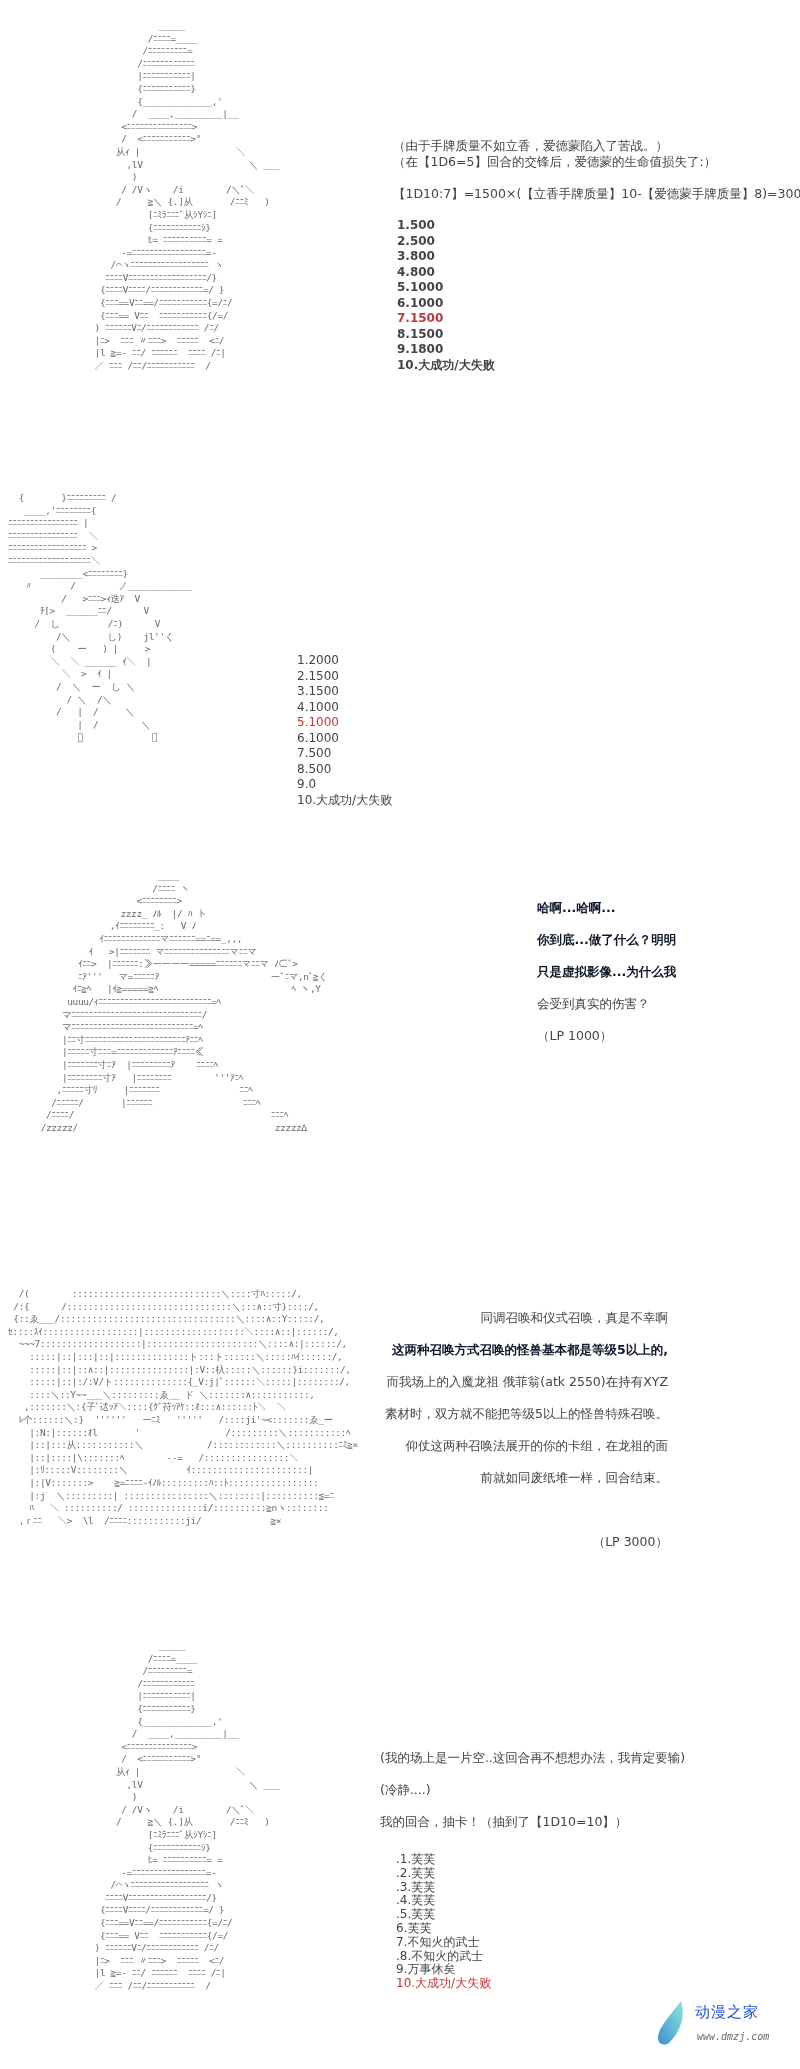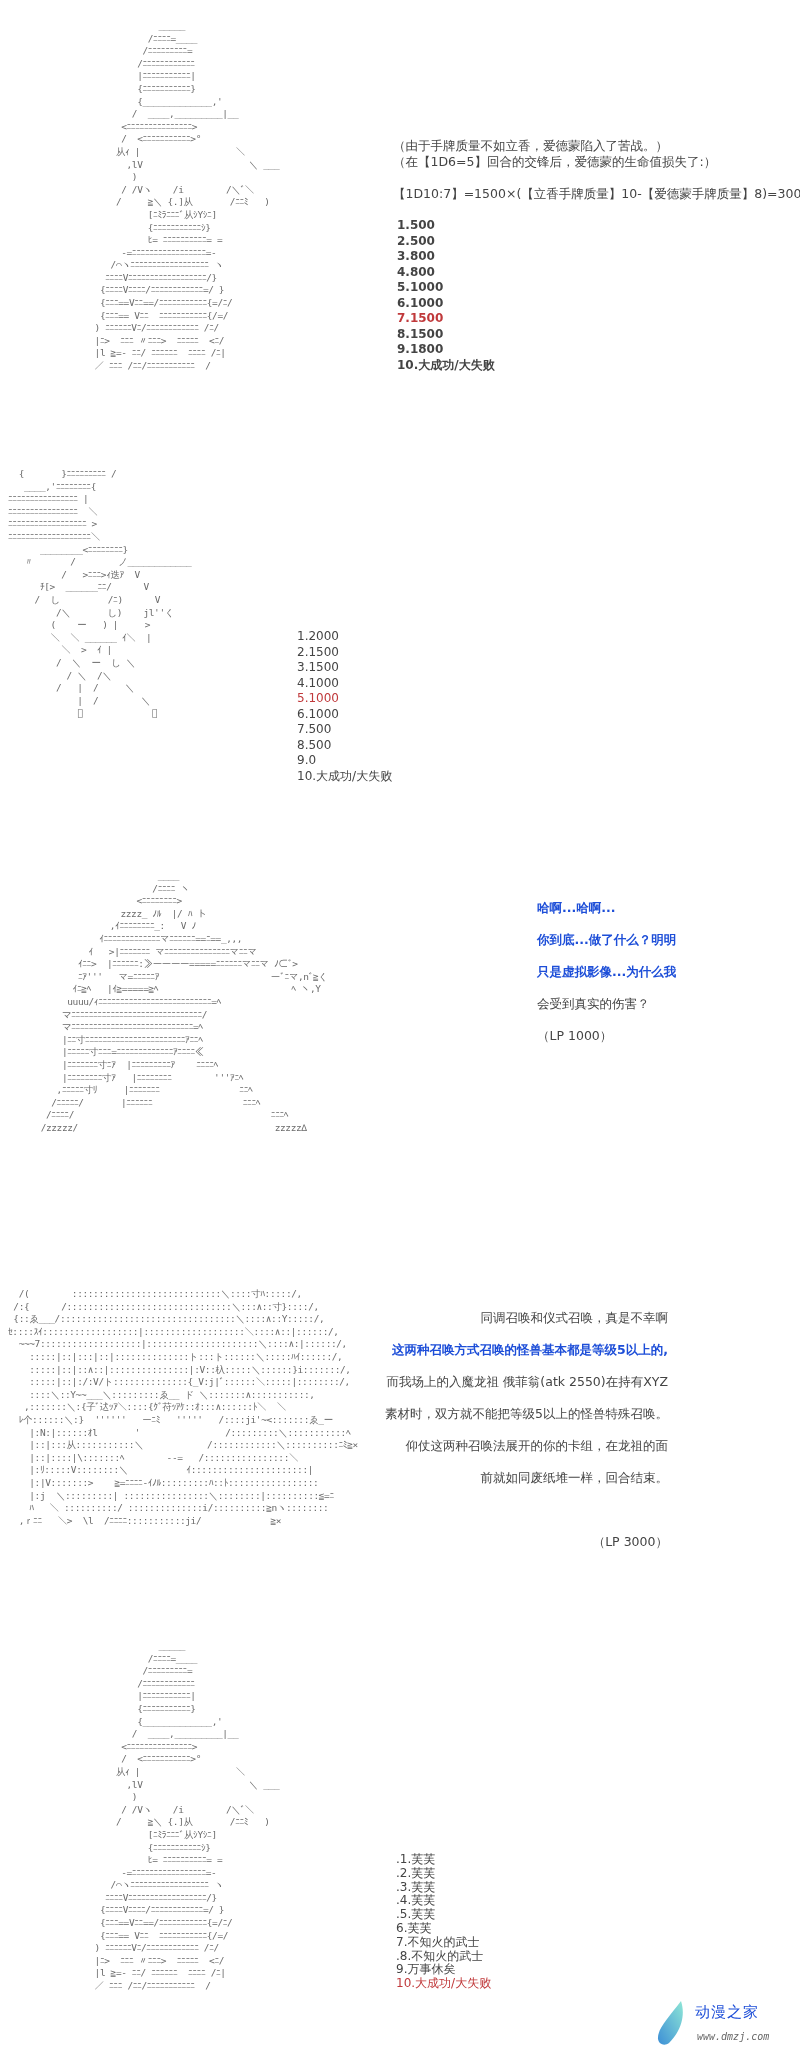--- a/index.html
+++ b/index.html
@@ -4,21 +4,21 @@
 <style>
   html, body { margin:0; padding:0; background:#ffffff; }
   body { width:800px; height:2069px; position:relative; overflow:hidden;
          font-family:"DejaVu Sans", "Liberation Sans", sans-serif; color:#333; }
   .panel { position:absolute; left:0; width:740px; }
   .aa { position:absolute; margin:0; white-space:pre; color:#6a6a6a;
         font-family:"DejaVu Sans Mono", "Liberation Mono", monospace;
         font-size:9.5px; line-height:12.6px; letter-spacing:-0.4px; }
   .txt { position:absolute; font-size:12.5px; line-height:16px; color:#444; white-space:nowrap; }
   .txt .line { display:block; height:16px; }
-  .txt .dark { color:#1d4ed8; font-weight:bold; }
+  .txt .dark { color:#0f172a; font-weight:bold; }
   .list { position:absolute; font-size:12px; line-height:15.5px; color:#444; white-space:nowrap; }
   .list .item { display:block; }
   .list .item.hl { color:#c0393b; }
   .watermark { position:absolute; left:655px; top:1995px; width:145px; height:60px; }
   .wm-logo { position:absolute; left:0; top:4px; width:32px; height:48px; }
   .wm-name { position:absolute; left:40px; top:8px; font-size:15px; color:#1d4ed8; letter-spacing:1px; }
   .wm-url { position:absolute; left:42px; top:36px; font-size:10px; color:#666;
             font-family:"DejaVu Sans Mono", monospace;font-style:italic; }
 </style>
 </head>
@@ -66,21 +66,21 @@
     <span class="item">4.800</span>
     <span class="item">5.1000</span>
     <span class="item">6.1000</span>
     <span class="item hl">7.1500</span>
     <span class="item">8.1500</span>
     <span class="item">9.1800</span>
     <span class="item">10.大成功/大失败</span>
   </div>
 </div>
 
-<div class="panel" style="top:424px;height:380px;">
+<div class="panel" style="top:448px;height:380px;">
   <pre class="aa" style="left:8px;top:44px;">  {       }ﾆﾆﾆﾆﾆﾆﾆﾆﾆ /
    ____,'ﾆﾆﾆﾆﾆﾆﾆﾆ{
 ﾆﾆﾆﾆﾆﾆﾆﾆﾆﾆﾆﾆﾆﾆﾆﾆ |
 ﾆﾆﾆﾆﾆﾆﾆﾆﾆﾆﾆﾆﾆﾆﾆﾆ  ＼
 ﾆﾆﾆﾆﾆﾆﾆﾆﾆﾆﾆﾆﾆﾆﾆﾆﾆﾆ &gt;
 ﾆﾆﾆﾆﾆﾆﾆﾆﾆﾆﾆﾆﾆﾆﾆﾆﾆﾆﾆ＼
       ________&lt;ﾆﾆﾆﾆﾆﾆﾆﾆ}
    〃       /        ノ____________
           /   &gt;ﾆﾆﾆ&gt;ｨ迭ｱ  V
       ﾁ[&gt;  ______ﾆﾆ/      V
@@ -204,20 +204,27 @@
           -=ﾆﾆﾆﾆﾆﾆﾆﾆﾆﾆﾆﾆﾆﾆﾆﾆﾆ=-
         /⌒ヽﾆﾆﾆﾆﾆﾆﾆﾆﾆﾆﾆﾆﾆﾆﾆﾆﾆﾆ ヽ
        ﾆﾆﾆﾆVﾆﾆﾆﾆﾆﾆﾆﾆﾆﾆﾆﾆﾆﾆﾆﾆﾆﾆ/}
       {ﾆﾆﾆﾆVﾆﾆﾆﾆ/ﾆﾆﾆﾆﾆﾆﾆﾆﾆﾆﾆﾆ=/ }
       {ﾆﾆﾆ==Vﾆﾆ==/ﾆﾆﾆﾆﾆﾆﾆﾆﾆﾆﾆ{=/ﾆ/
       {ﾆﾆﾆ== Vﾆﾆ  ﾆﾆﾆﾆﾆﾆﾆﾆﾆﾆﾆ{/=/
      ) ﾆﾆﾆﾆﾆﾆVﾆ/ﾆﾆﾆﾆﾆﾆﾆﾆﾆﾆﾆﾆ /ﾆ/
      |ﾆ&gt;  ﾆﾆﾆ 〃ﾆﾆﾆ&gt;  ﾆﾆﾆﾆﾆ  &lt;ﾆ/
      |l ≧=- ﾆﾆ/ ﾆﾆﾆﾆﾆﾆ  ﾆﾆﾆﾆ /ﾆ|
      ／ ﾆﾆﾆ /ﾆﾆ/ﾆﾆﾆﾆﾆﾆﾆﾆﾆﾆﾆ  /</pre>
+  <div class="txt" style="left:380px;top:130px;">
+    <span class="line">(我的场上是一片空..这回合再不想想办法，我肯定要输)</span>
+    <span class="line"></span>
+    <span class="line"> (冷静....)</span>
+    <span class="line"></span>
+    <span class="line">  我的回合，抽卡！（抽到了【1D10=10】）</span>
+  </div>
   <div class="list" style="left:396px;top:233px;line-height:13.8px;">
     <span class="item">.1.芙芙</span>
     <span class="item">.2.芙芙</span>
     <span class="item">.3.芙芙</span>
     <span class="item">.4.芙芙</span>
     <span class="item">.5.芙芙</span>
     <span class="item">6.芙芙</span>
     <span class="item">7.不知火的武士</span>
     <span class="item">.8.不知火的武士</span>
     <span class="item">9.万事休矣</span>

